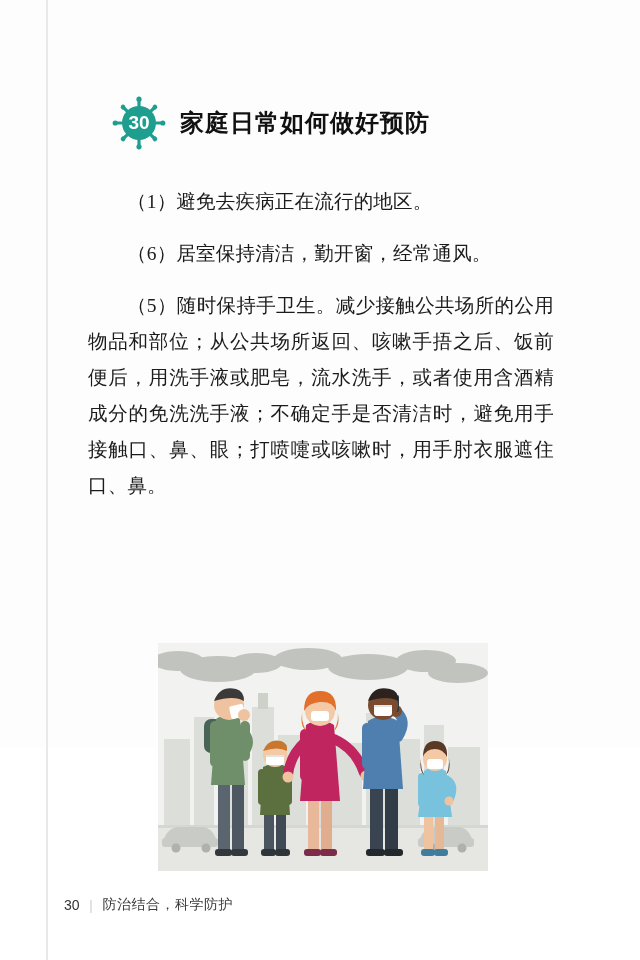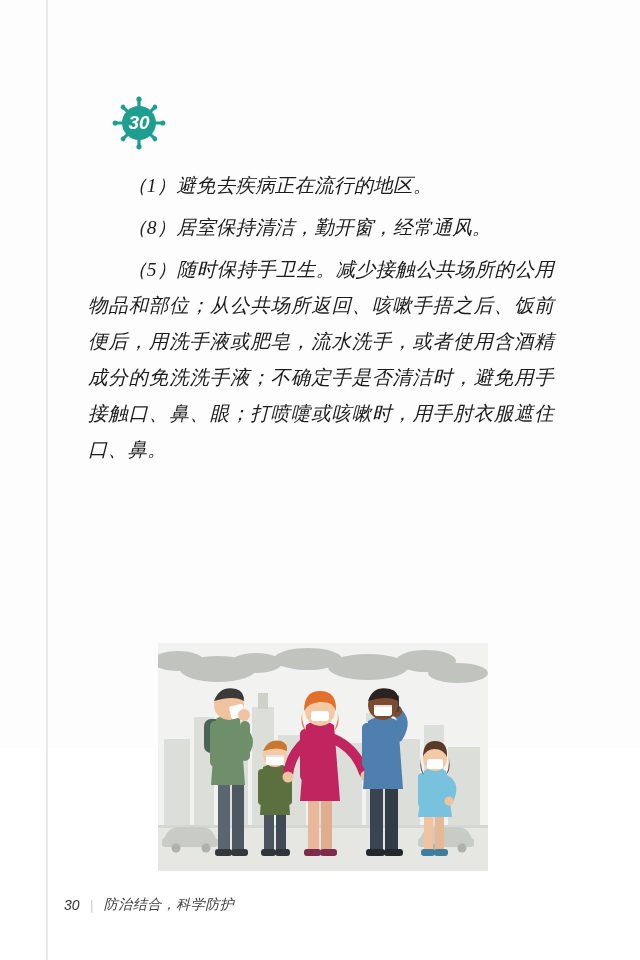--- a/index.html
+++ b/index.html
@@ -14,21 +14,20 @@
     color: #1a1a1a;
     position: relative;
     overflow: hidden;
   }
   .page {
     position: absolute;
     left: 0; top: 0;
     width: 640px;
     height: 748px;
     background: #fdfdfd;
-    font-style: italic;
   }
   .left-rule {
     position: absolute;
     left: 46px;
     top: 0;
     width: 2px;
     height: 960px;
     background: #e9e9e9;
   }
 
@@ -82,20 +81,21 @@
     font-size: 19.5px;
     line-height: 36px;
     text-align: justify;
     text-justify: inter-ideograph;
     margin: 0 0 6px 0;
     color: #1b1b1b;
     letter-spacing: 0.2px;
   }
   .para.indent {
     text-indent: 2em;
+    margin-top: 16px;
   }
 
   
   .illustration {
     position: absolute;
     left: 158px;
     top: 643px;
     width: 330px;
     height: 228px;
     background: #f2f2f0;
@@ -158,25 +158,26 @@
             <circle cx="27" cy="49.5" r="2.4"></circle>
             <rect x="3.5" y="25.4" width="8" height="3.2" rx="1.6"></rect>
             <circle cx="4.5" cy="27" r="2.4"></circle>
             <rect x="42.5" y="25.4" width="8" height="3.2" rx="1.6"></rect>
             <circle cx="49.5" cy="27" r="2.4"></circle>
           </g>
         </g>
       </svg>
       <div class="virus-num">30</div>
     </div>
+    <div class="heading-title">家庭日常如何做好预防</div>
   </div>
 
   <div class="body">
     <p class="para indent">（1）避免去疾病正在流行的地区。</p>
-    <p class="para indent">（8）居室保持清洁，勤开窗，经常通风。</p>
+    <p class="para indent">（6）居室保持清洁，勤开窗，经常通风。</p>
     <p class="para indent">（5）随时保持手卫生。减少接触公共场所的公用物品和部位；从公共场所返回、咳嗽手捂之后、饭前便后，用洗手液或肥皂，流水洗手，或者使用含酒精成分的免洗洗手液；不确定手是否清洁时，避免用手接触口、鼻、眼；打喷嚏或咳嗽时，用手肘衣服遮住口、鼻。</p>
   </div>
 
   <div class="illustration">
     <svg width="330" height="228" viewBox="0 0 330 228" xmlns="http://www.w3.org/2000/svg">
       <rect x="0" y="0" width="330" height="228" fill="#f2f2f0"></rect>
 
       <g fill="#b9bcb6" opacity="0.85">
         <ellipse cx="60" cy="26" rx="38" ry="13"></ellipse>
         <ellipse cx="98" cy="20" rx="26" ry="10"></ellipse>

